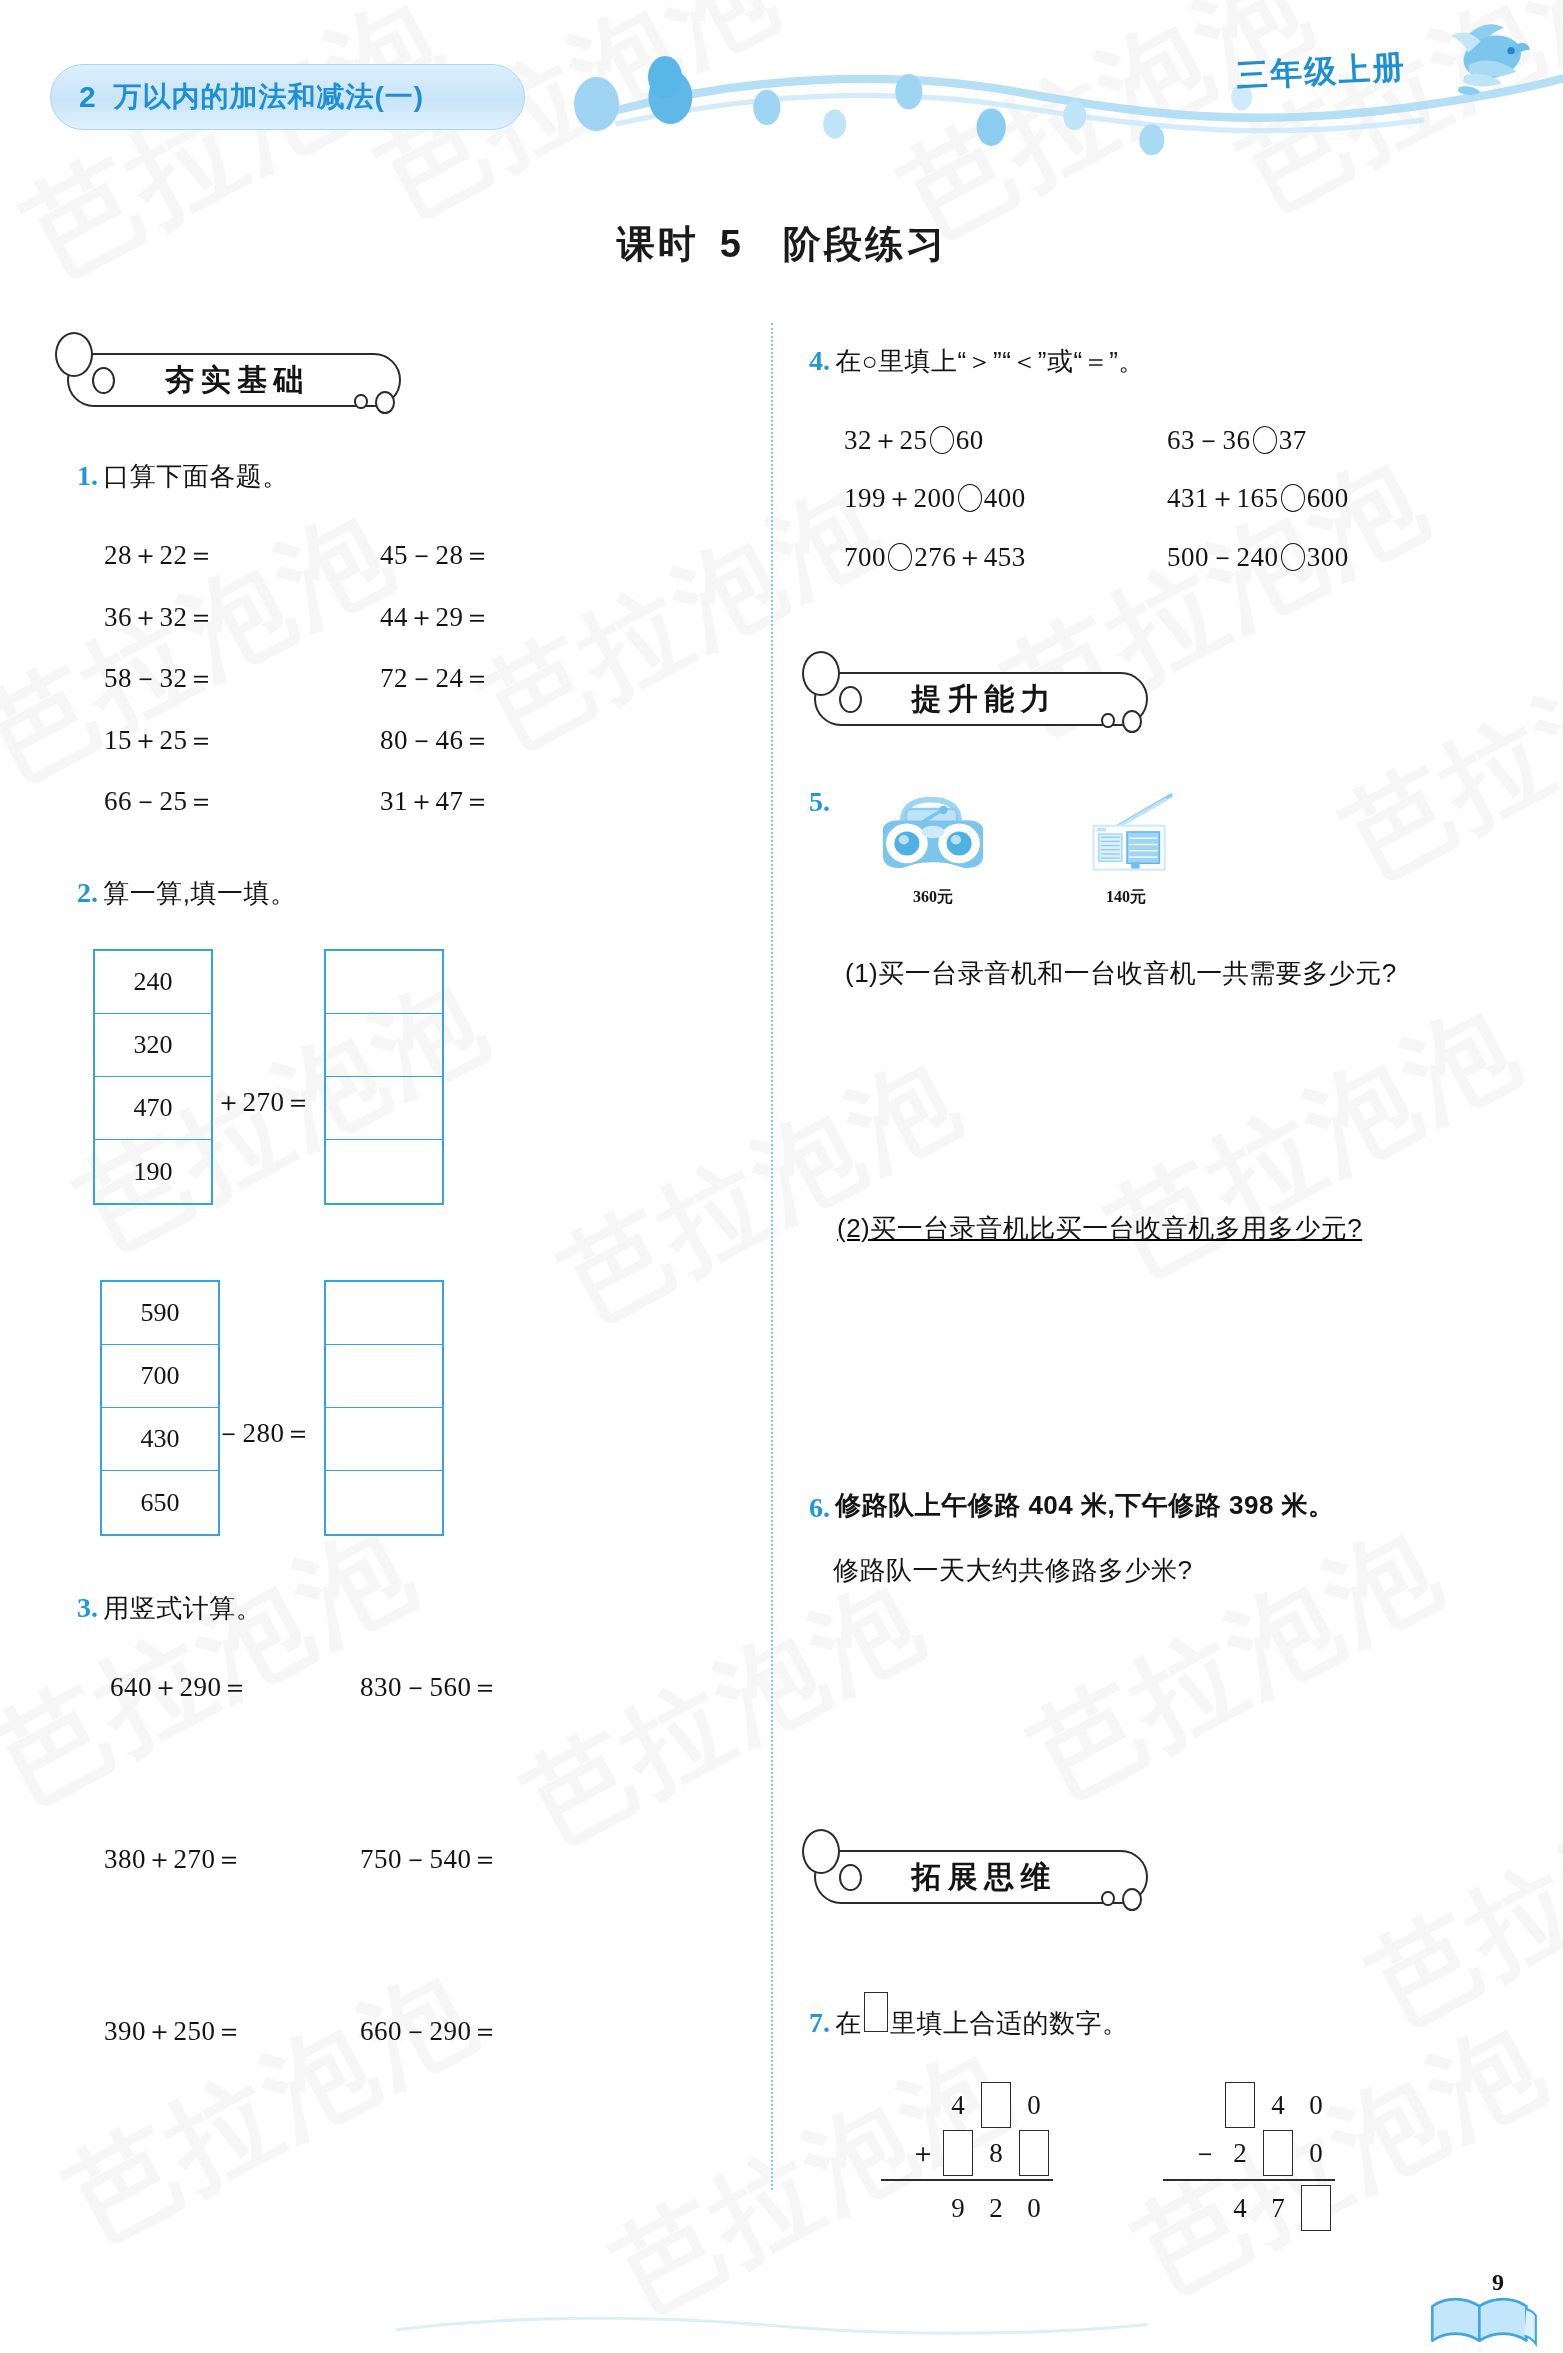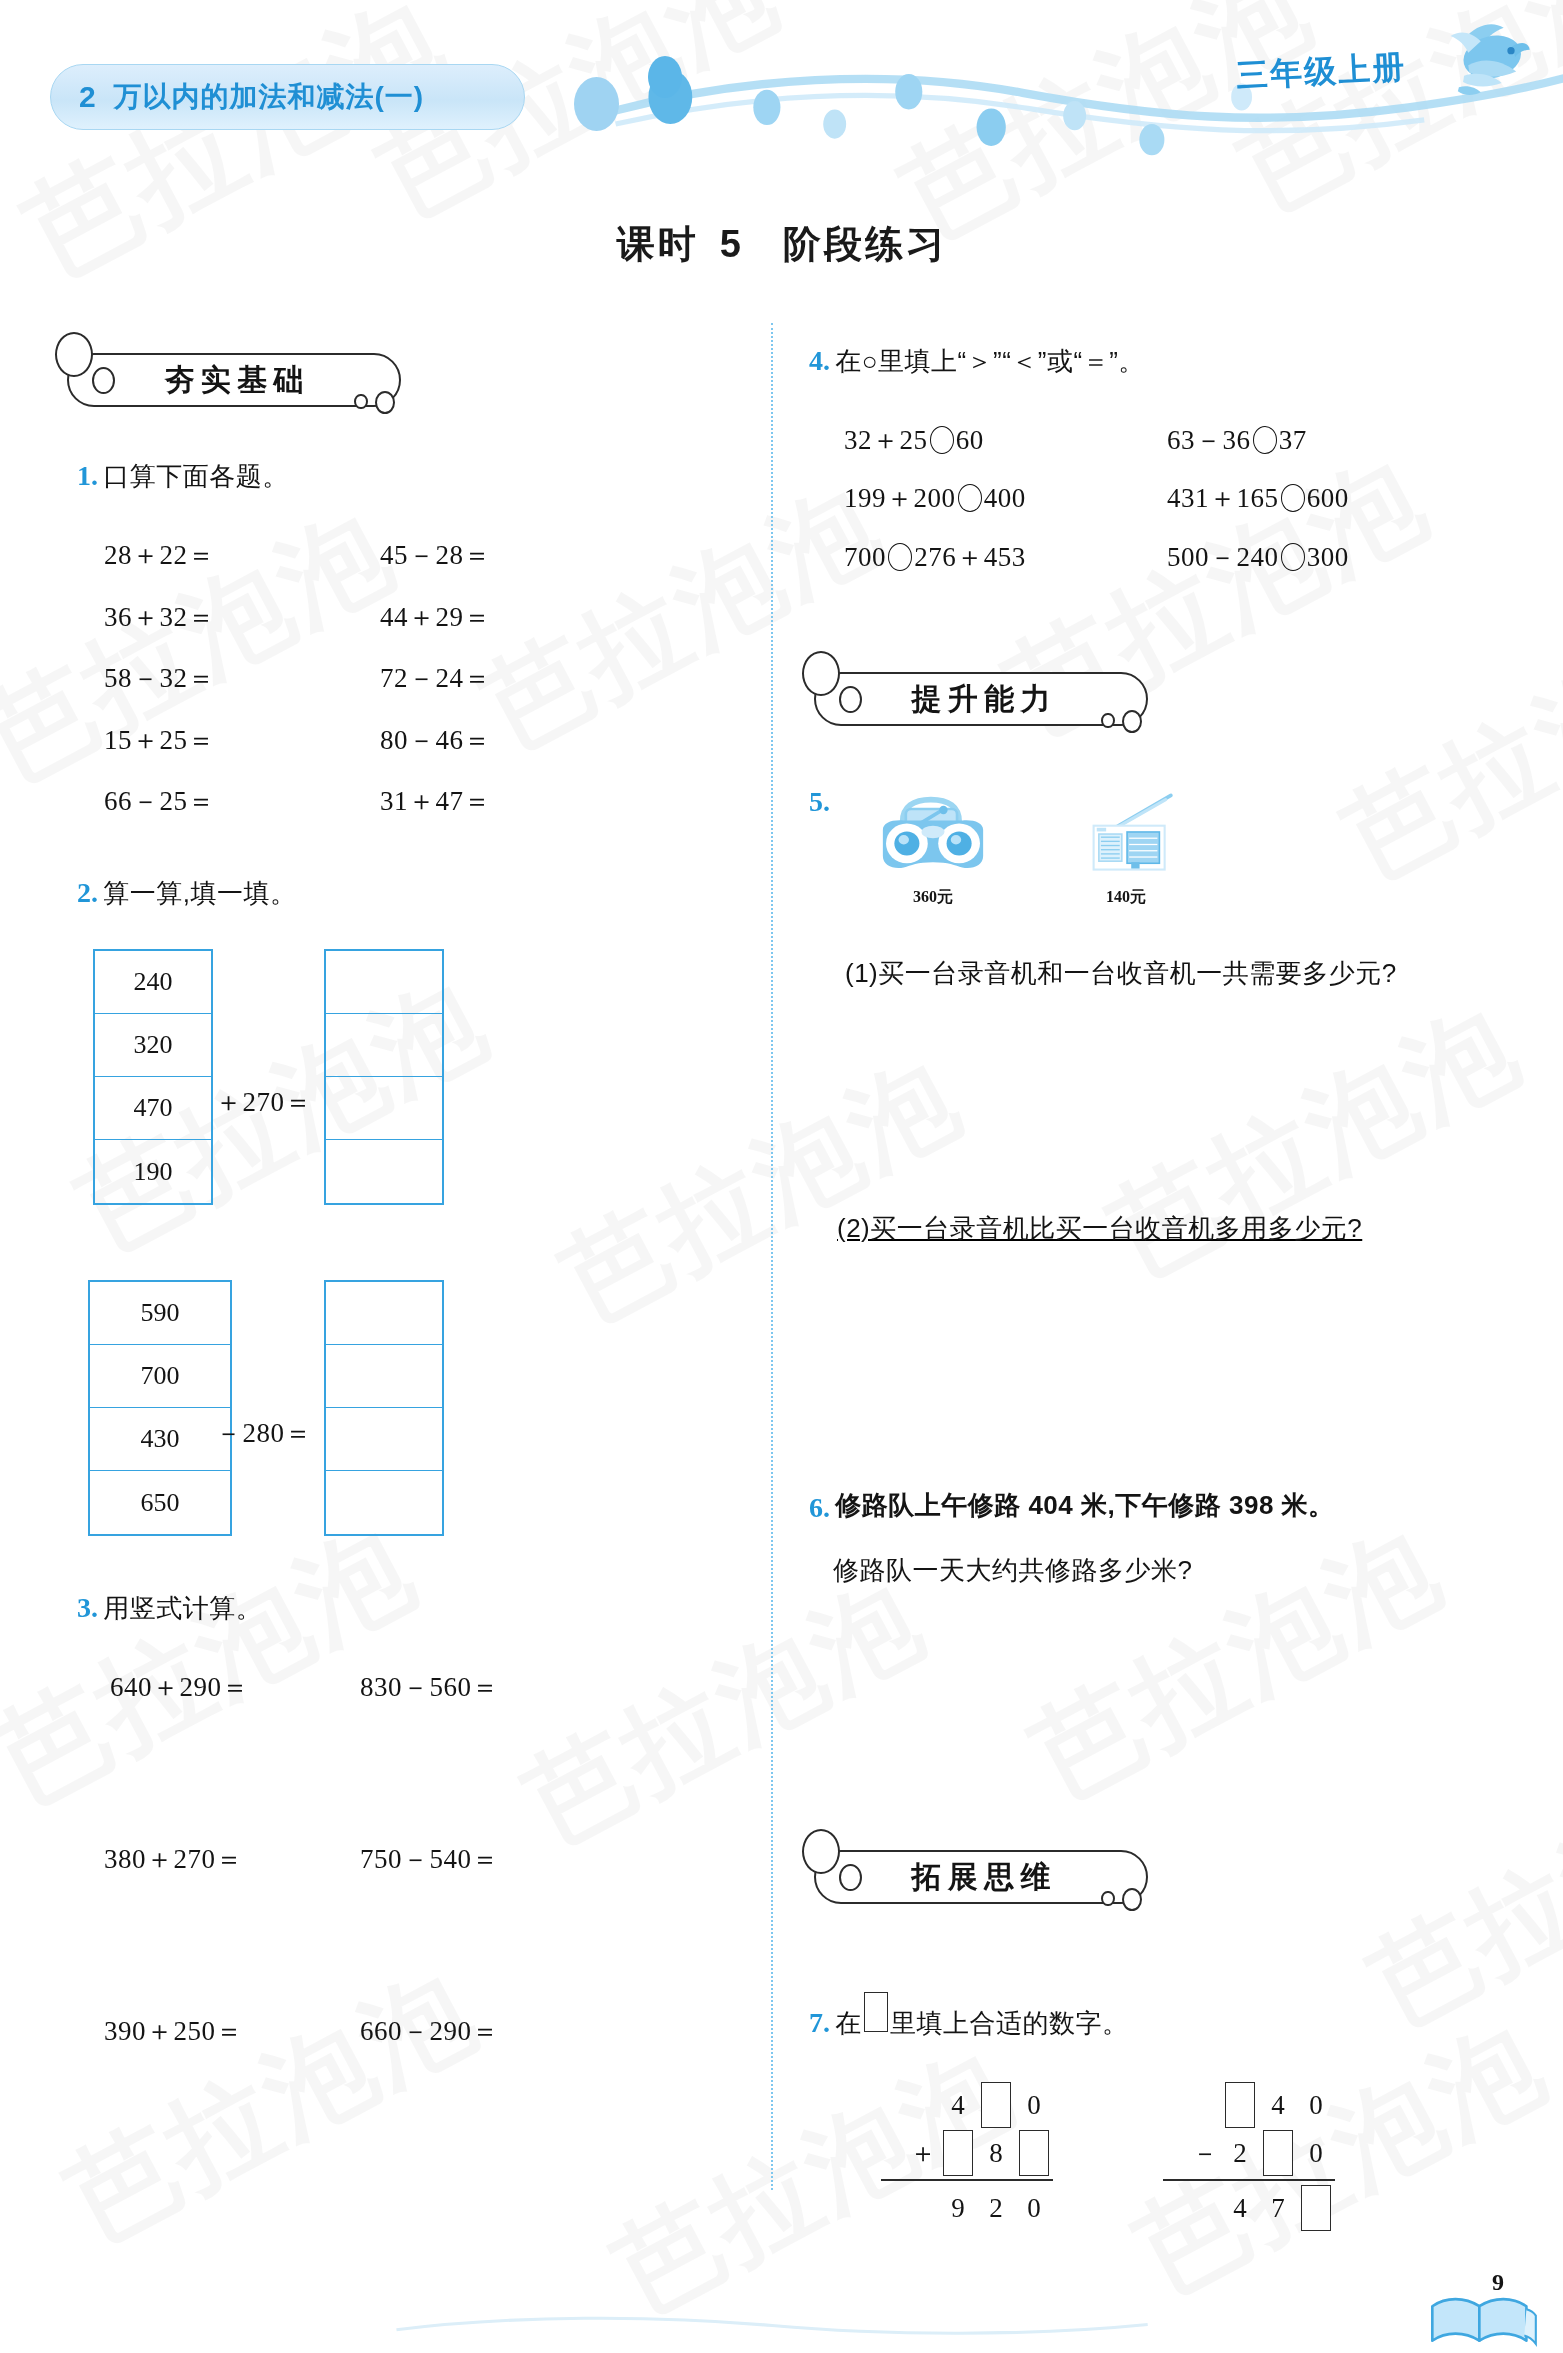--- a/index.html
+++ b/index.html
@@ -308,21 +308,21 @@
   <div class="cell">190</div>
 </div>
 <div class="math" style="position:absolute; left:215px; top:1084px; z-index:5;">＋270＝</div>
 <div class="tbl" style="left:324px; top:949px; width:120px;">
   <div class="cell"></div>
   <div class="cell"></div>
   <div class="cell"></div>
   <div class="cell"></div>
 </div>
 
-<div class="tbl" style="left:88px; top:1280px; width:144px;">
+<div class="tbl" style="left:100px; top:1280px; width:120px;">
   <div class="cell">590</div>
   <div class="cell">700</div>
   <div class="cell">430</div>
   <div class="cell">650</div>
 </div>
 <div class="math" style="position:absolute; left:215px; top:1415px; z-index:5;">－280＝</div>
 <div class="tbl" style="left:324px; top:1280px; width:120px;">
   <div class="cell"></div>
   <div class="cell"></div>
   <div class="cell"></div>

